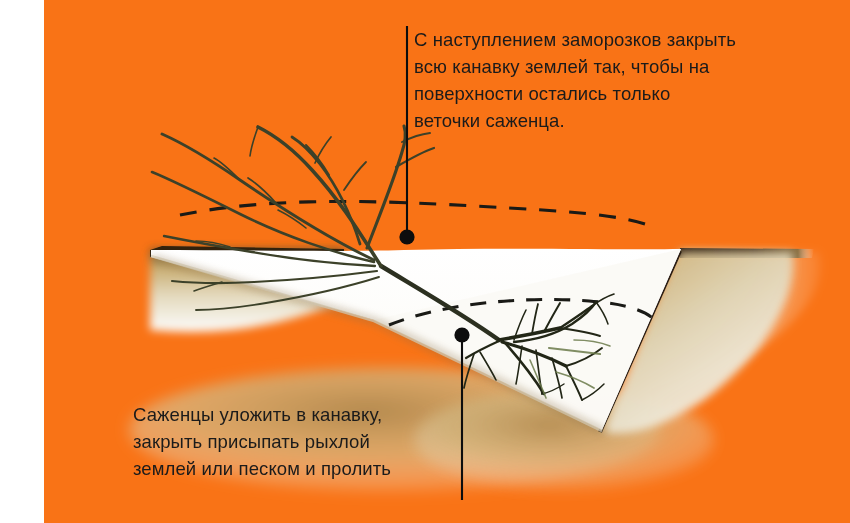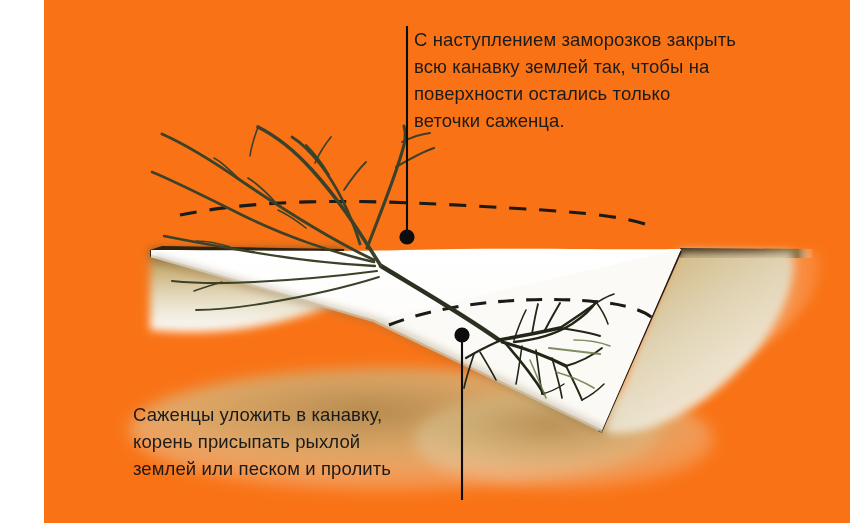--- a/index.html
+++ b/index.html
@@ -224,16 +224,16 @@
       <circle cx="418" cy="335" r="7.6" fill="#0d0d0d"></circle>
     </g>
   </svg>
 
   <div class="callout" id="callout-top">С наступлением заморозков закрыть
 всю канавку землей так, чтобы на
 поверхности остались только
 веточки саженца.</div>
 
   <div class="callout" id="callout-bottom">Саженцы уложить в канавку,
-корень присыпать рыхлой
+закрыть присыпать рыхлой
 землей или песком и пролить</div>
 
 </div>
 
 </body></html>

